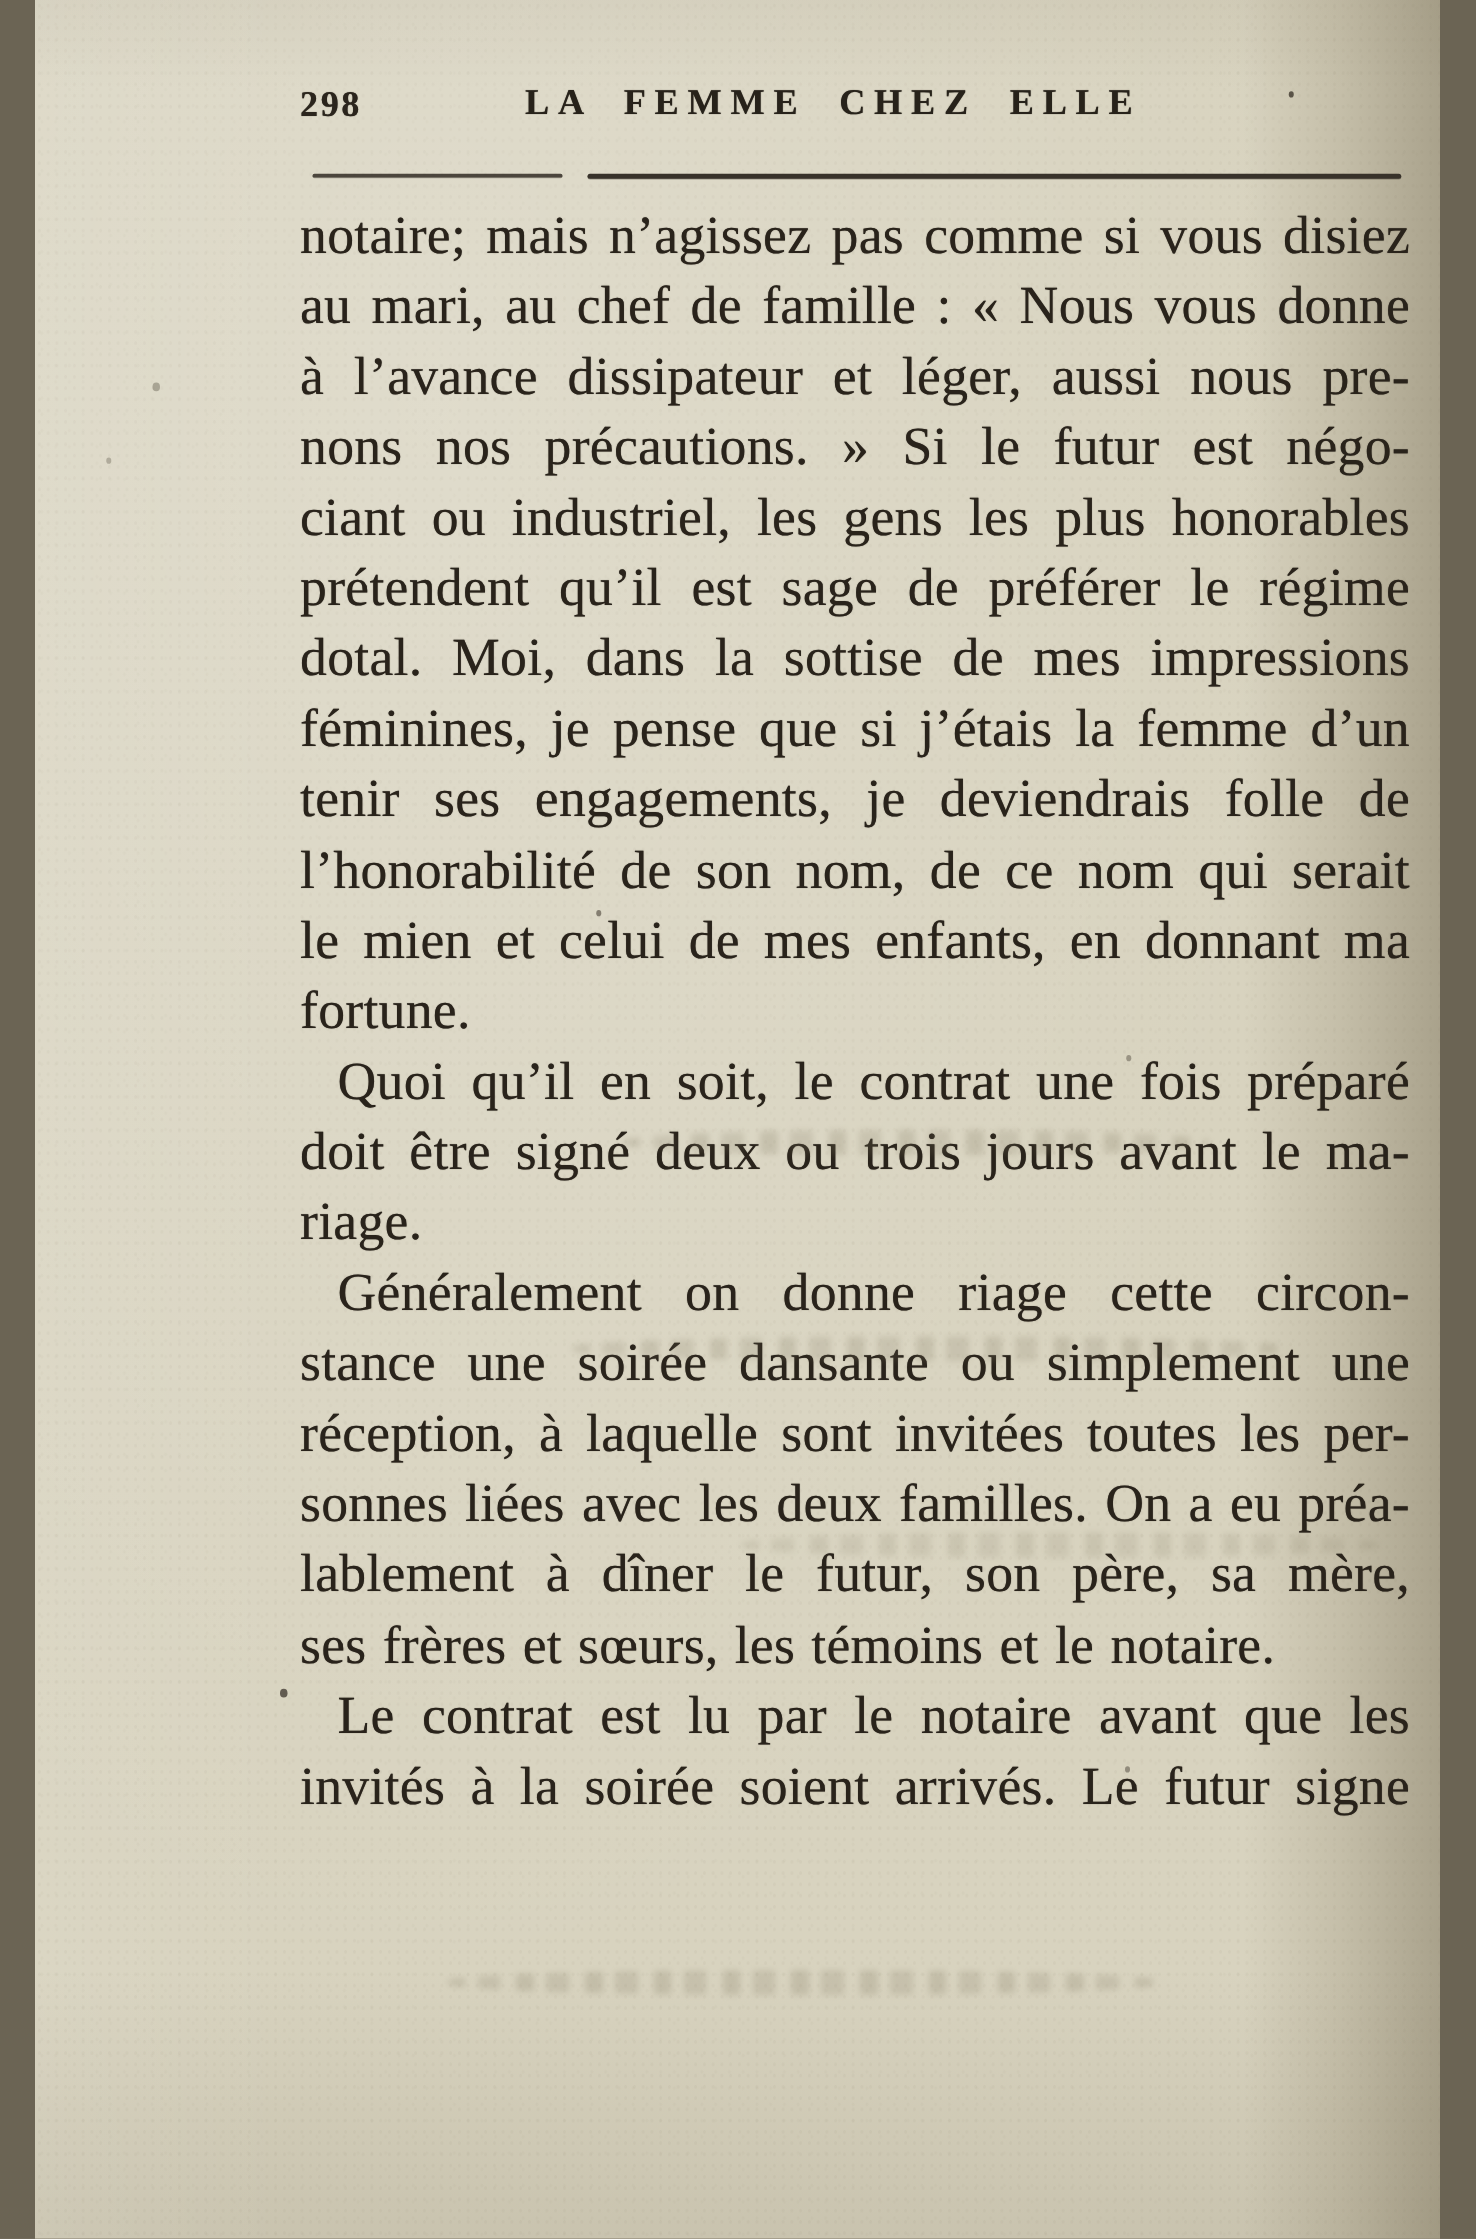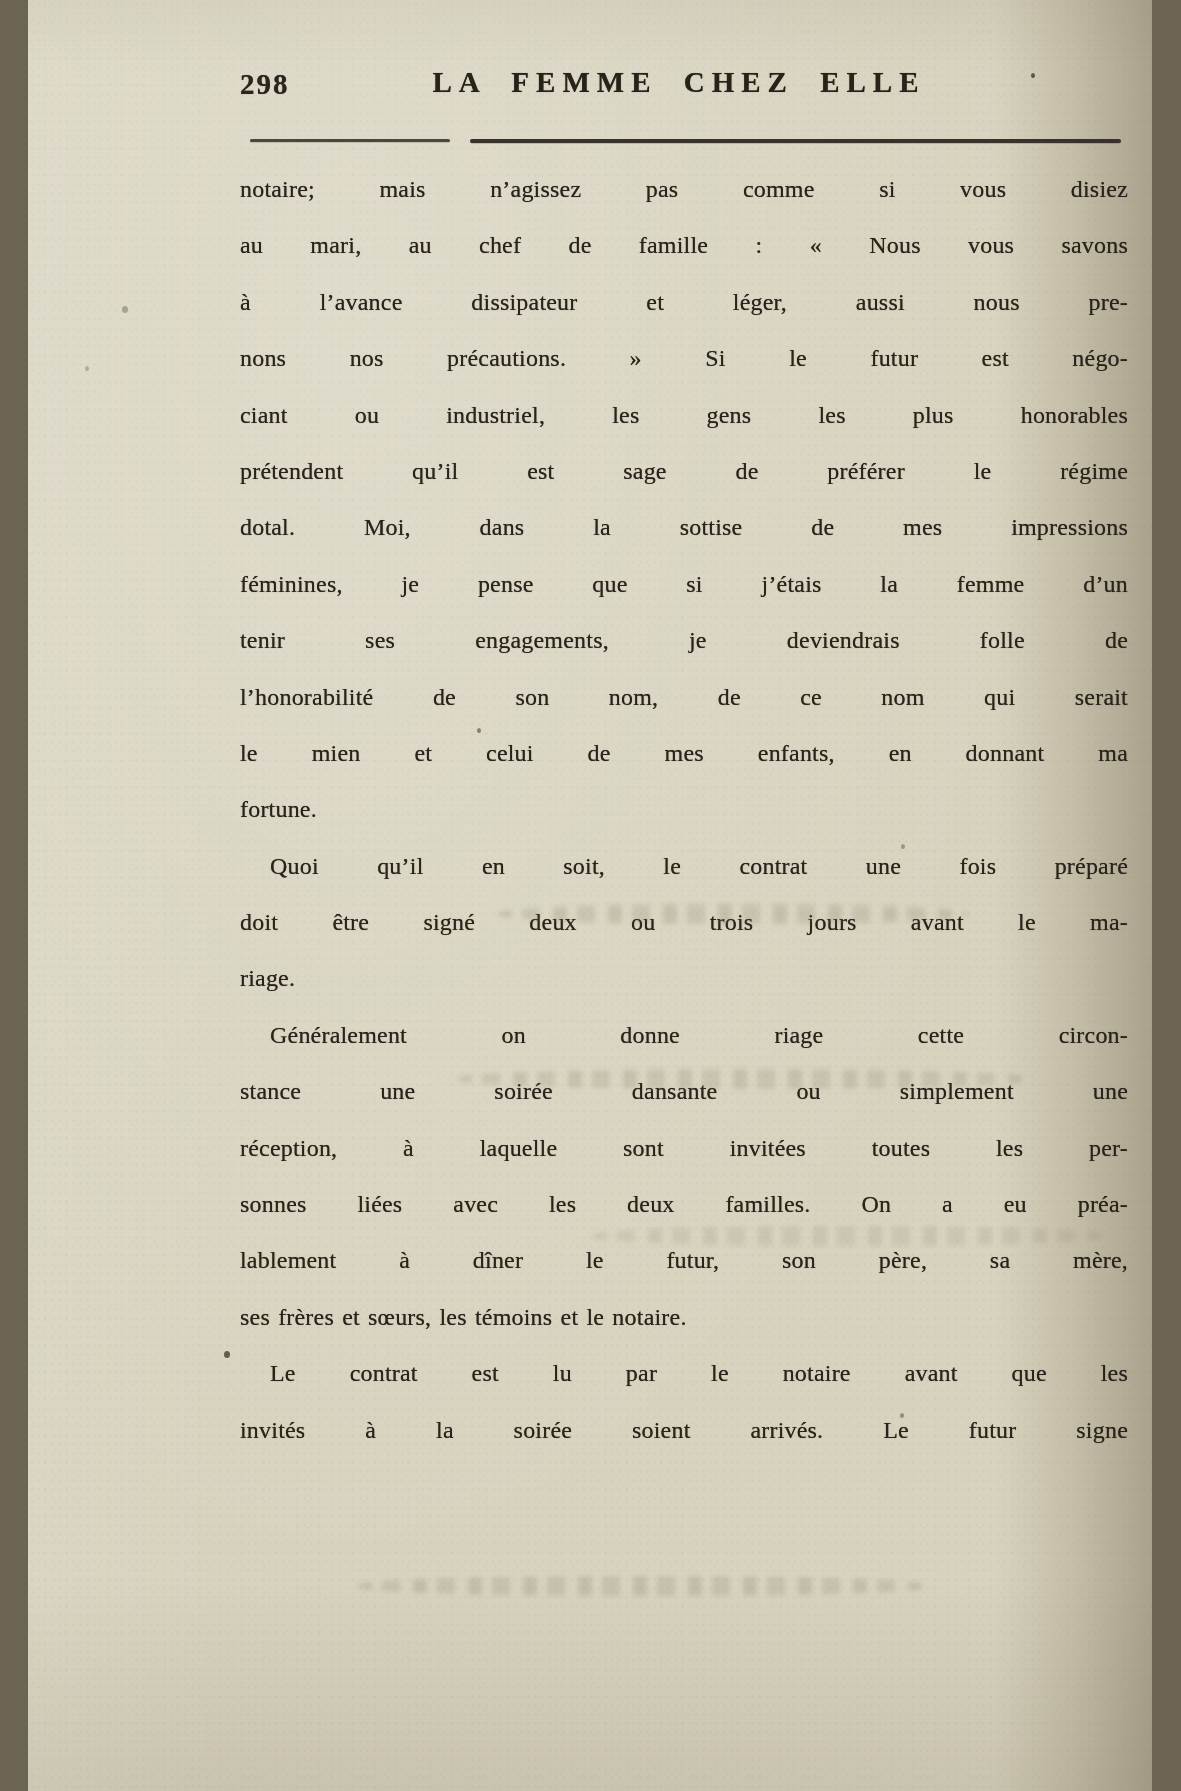--- a/index.html
+++ b/index.html
@@ -22,34 +22,34 @@
     color:#2a241c;
     margin-left:28px;
   }
   .pagenum{
     position:absolute;left:212px;top:68px;
     font-size:29px;font-weight:700;letter-spacing:2px;
     color:#2b251d;text-shadow:0 0 0.7px rgba(43,37,29,0.8);
   }
   .runhead{
     position:absolute;left:392px;top:66px;width:518px;
-    text-align:center;font-size:29px;font-weight:700;
+    font-size:29px;font-weight:700;
     letter-spacing:7px;word-spacing:12px;
     color:#27221a;text-shadow:0 0 0.8px rgba(39,34,26,0.75);
   }
   .rule{
     position:absolute;top:139px;height:3px;
     background:#38322a;border-radius:2px;
     box-shadow:0 0.5px 0 rgba(56,50,42,0.4);
   }
   .rule.left{left:222px;width:200px;height:3px;opacity:.88;}
   .rule.right{left:442px;width:651px;height:4px;}
   .textblock{
     position:absolute;left:212px;top:161px;width:888px;
-    font-size:24px;line-height:56.4px;
+    font-size:43px;line-height:56.4px;
     word-spacing:2px;letter-spacing:0.2px;
     color:#29231b;
     text-shadow:0 0 0.7px rgba(41,35,27,0.72);
   }
   .ln{height:56.4px;text-align:justify;text-align-last:justify;overflow:visible;}
   .ln.end{text-align-last:left;}
   .ln.ind{text-indent:30px;}
   .smudge{
     position:absolute;height:20px;border-radius:45%;
     filter:blur(2.6px);
@@ -81,21 +81,21 @@
   <div class="pagenum">298</div>
 
   <div class="runhead">LA FEMME CHEZ ELLE</div>
 
   <div class="rule left"></div>
   <div class="rule right"></div>
 
   <div class="textblock">
 
     <div class="ln">notaire; mais n’agissez pas comme si vous disiez</div>
-    <div class="ln">au mari, au chef de famille : « Nous vous savons</div>
+    <div class="ln">au mari, au chef de famille : « Nous vous donne</div>
     <div class="ln">à l’avance dissipateur et léger, aussi nous pre-</div>
     <div class="ln">nons nos précautions. » Si le futur est négo-</div>
     <div class="ln">ciant ou industriel, les gens les plus honorables</div>
     <div class="ln">prétendent qu’il est sage de préférer le régime</div>
     <div class="ln">dotal. Moi, dans la sottise de mes impressions</div>
     <div class="ln">féminines, je pense que si j’étais la femme d’un</div>
     <div class="ln">tenir ses engagements, je deviendrais folle de</div>
     <div class="ln">l’honorabilité de son nom, de ce nom qui serait</div>
     <div class="ln">le mien et celui de mes enfants, en donnant ma</div>
     <div class="ln end">fortune.</div>

